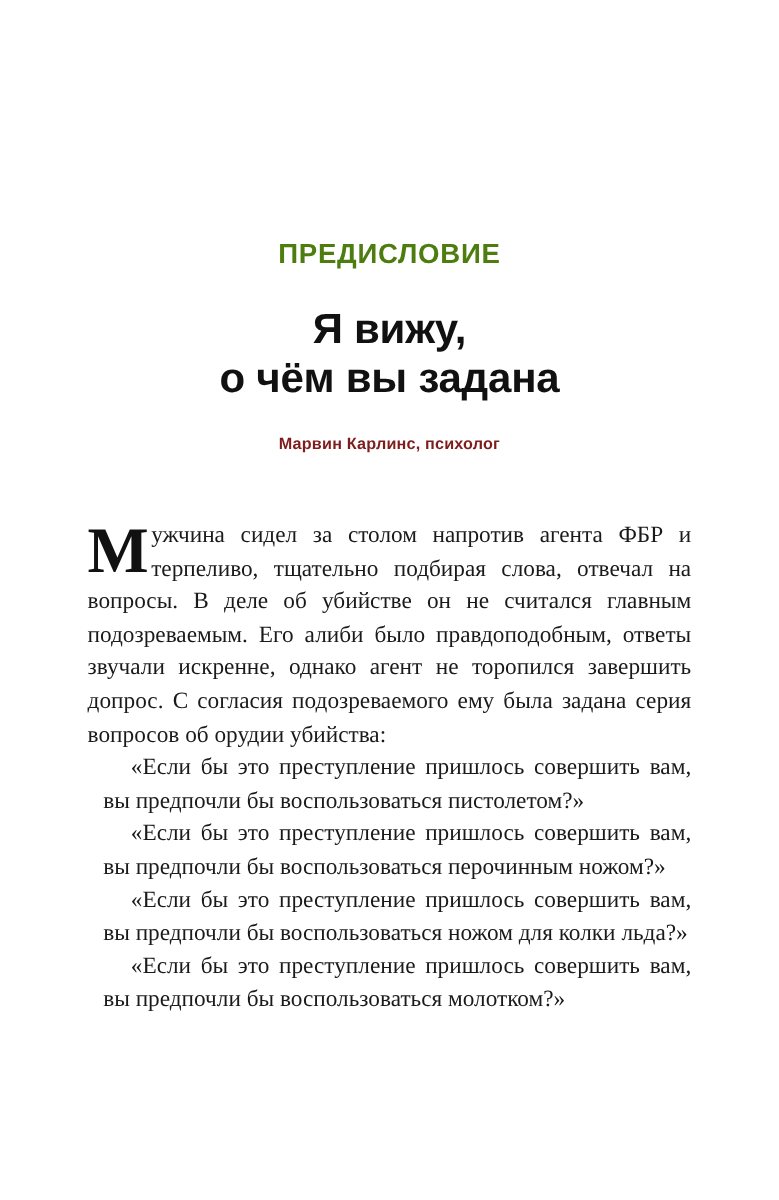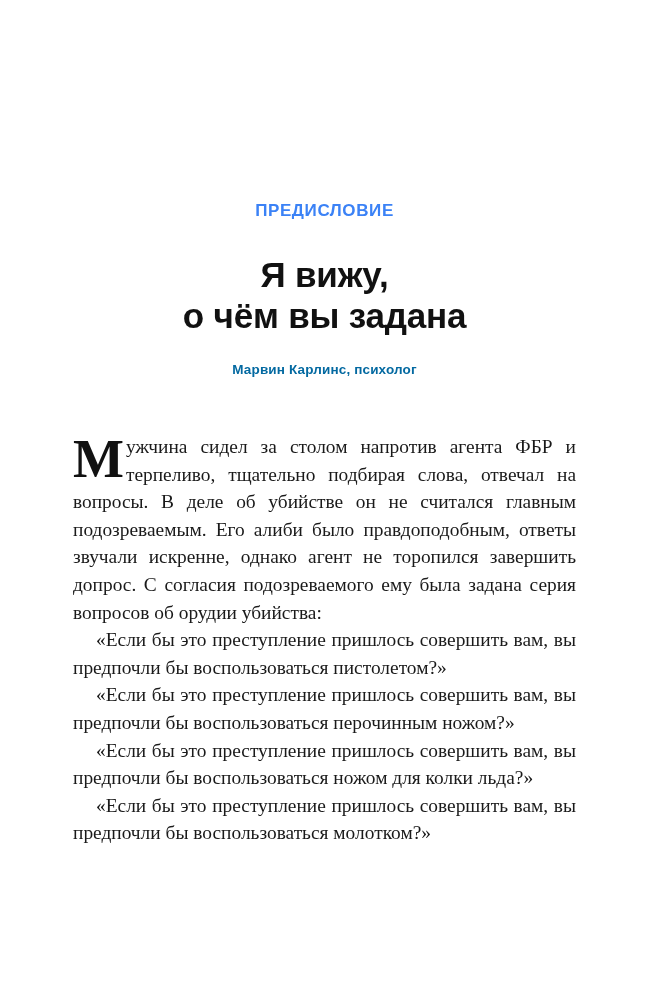--- a/index.html
+++ b/index.html
@@ -28,24 +28,24 @@
     position: absolute;
     left: 0;
     top: 198px;
     width: 649px;
     text-align: center;
   }
 
   .kicker {
     font-family: "Liberation Sans", "DejaVu Sans", sans-serif;
     font-weight: bold;
-    font-size: 17px;
+    font-size: 23px;
     letter-spacing: 0.6px;
     line-height: 26px;
-    color: #3b82f6;
+    color: #4d7c0f;
     margin: 0;
   }
 
   .title {
     font-family: "Liberation Sans", "DejaVu Sans", sans-serif;
     font-weight: bold;
     font-size: 35px;
     line-height: 41px;
     letter-spacing: -0.2px;
     color: #111111;
@@ -56,21 +56,21 @@
     display: block;
     white-space: nowrap;
   }
 
   .byline {
     font-family: "Liberation Sans", "DejaVu Sans", sans-serif;
     font-weight: bold;
     font-size: 13.5px;
     letter-spacing: 0.15px;
     line-height: 16px;
-    color: #0369a1;
+    color: #7f1d1d;
     margin: 0;
     padding-top: 26px;
   }
 
   
   .body-text {
     position: absolute;
     left: 73px;
     top: 433px;
     width: 503px;
@@ -81,20 +81,21 @@
     font-size: 19.4px;
     line-height: 27.6px;
     text-align: justify;
     text-justify: inter-word;
     hyphens: manual;
     color: #1a1a1a;
   }
 
   .body-text p.indent {
     text-indent: 23px;
+    margin-left: 13px;
   }
 
   
   .dropcap {
     float: left;
     font-size: 54px;
     line-height: 45px;
     font-weight: bold;
     padding: 3px 2px 0 0;
     margin-top: 1px;

